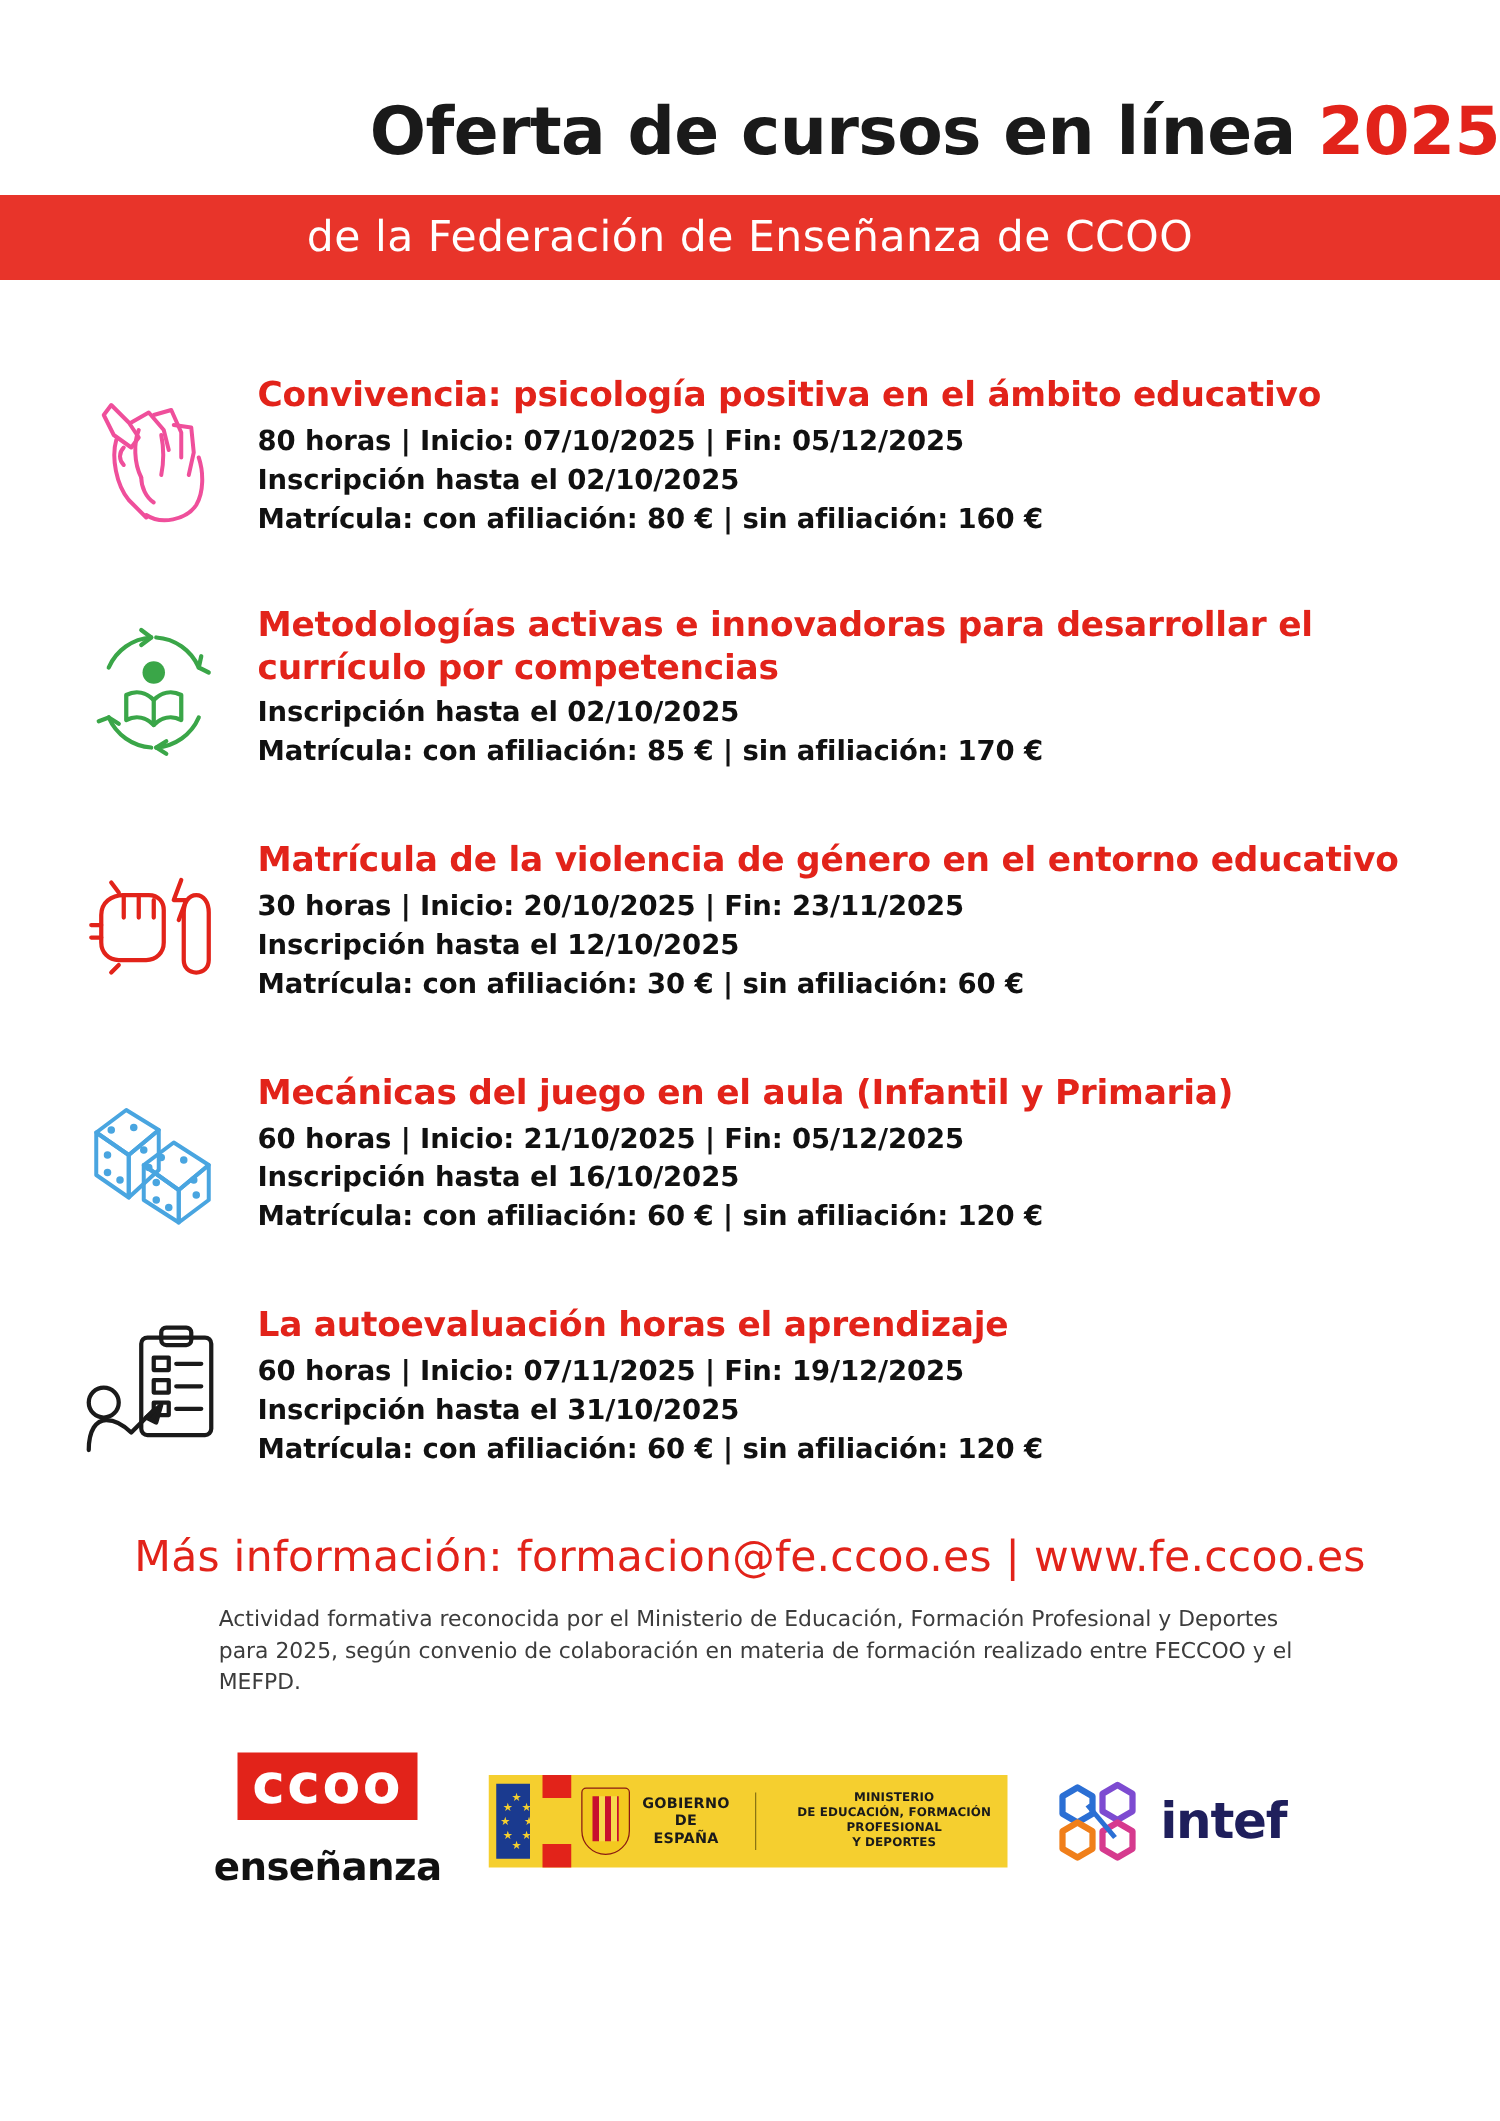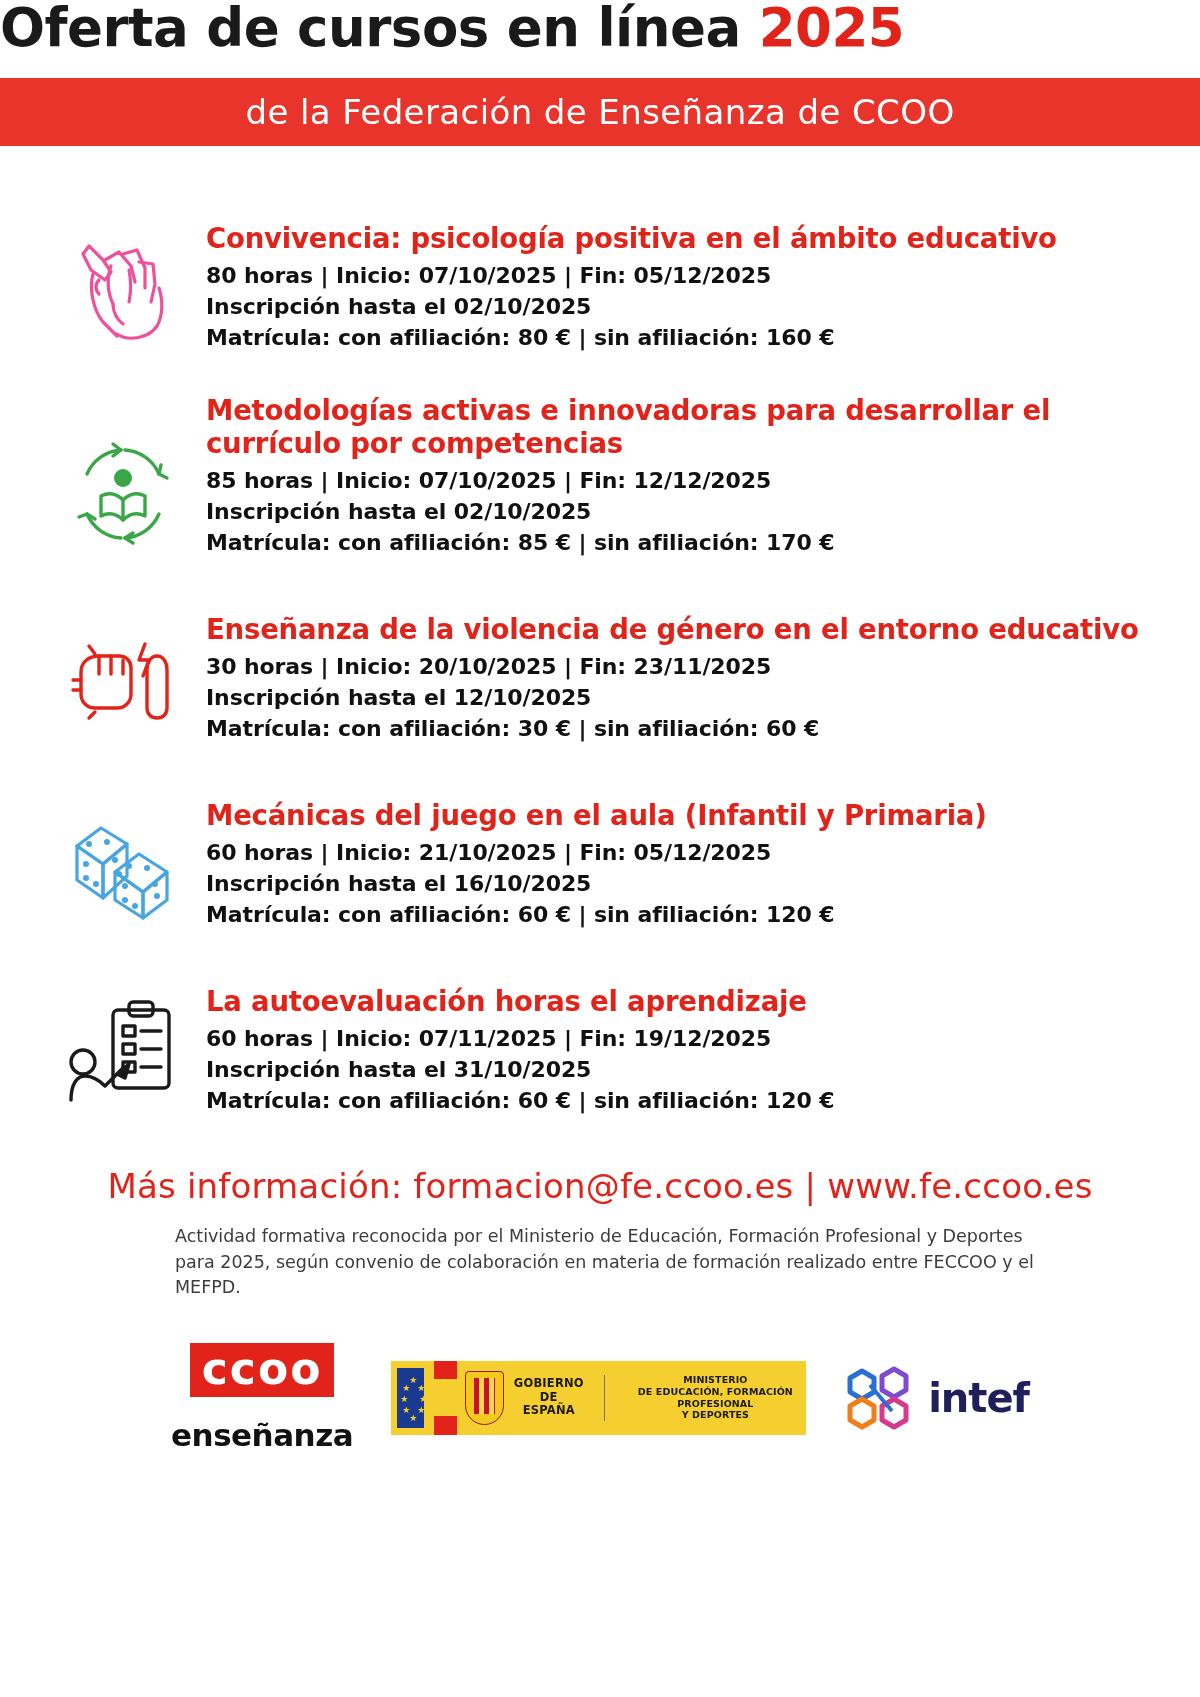--- a/index.html
+++ b/index.html
@@ -11,21 +11,22 @@
     height: 1697px;
     background: #ffffff;
     font-family: "DejaVu Sans", sans-serif;
     color: #1a1a1a;
     position: relative;
     overflow: hidden;
   }
 
   
   .header {
-    text-align: left;
+    padding-top: 78px;
+    text-align: right;
   }
   .header-title {
     font-size: 53px;
     font-weight: bold;
     letter-spacing: -0.5px;
     color: #1a1a1a;
     line-height: 1.05;
     margin: 0;
   }
   .header-title .year {
@@ -276,41 +277,40 @@
         </g>
         <circle cx="64" cy="48" r="9" fill="#3aa648"></circle>
         <g fill="none" stroke="#3aa648" stroke-width="3.4" stroke-linecap="round" stroke-linejoin="round">
           <path d="M42 66 C50 62 58 64 64 70 C70 64 78 62 86 66 L86 86 C78 82 70 84 64 90 C58 84 50 82 42 86 Z"></path>
           <path d="M64 70 L64 90"></path>
         </g>
       </svg>
     </div>
     <div class="course-body">
       <div class="course-title">Metodologías activas e innovadoras para desarrollar el currículo por competencias</div>
-      <div class="course-line">85 horas | Inicio: 07/10/2025 | Fin: 12/12/2025</div>
       <div class="course-line">Inscripción hasta el 02/10/2025</div>
       <div class="course-line">Matrícula: con afiliación: 85 € | sin afiliación: 170 €</div>
     </div>
   </div>
 
   <div class="course">
     <div class="course-icon">
       <svg width="128" height="128" viewBox="0 0 128 128">
         <g fill="none" stroke="#e2231a" stroke-width="3.4" stroke-linecap="round" stroke-linejoin="round">
           <path d="M22 56 C22 46 30 40 40 40 L60 40 C68 40 72 46 72 52 L72 78 C72 86 66 92 58 92 L36 92 C28 92 22 86 22 78 Z"></path>
           <path d="M40 40 L40 58 M52 40 L52 58 M64 44 L64 58"></path>
           <path d="M22 64 L14 64 M22 74 L14 74"></path>
           <path d="M86 28 L80 44 L90 44 L84 60"></path>
           <path d="M98 40 C104 40 108 46 108 54 L108 92 C108 98 104 102 98 102 C92 102 88 98 88 92 L88 54 C88 46 92 40 98 40 Z"></path>
           <path d="M30 30 L36 38 M30 102 L36 96"></path>
         </g>
       </svg>
     </div>
     <div class="course-body">
-      <div class="course-title">Enseñanza de la violencia de género en el entorno educativo</div>
+      <div class="course-title">Matrícula de la violencia de género en el entorno educativo</div>
       <div class="course-line">30 horas | Inicio: 20/10/2025 | Fin: 23/11/2025</div>
       <div class="course-line">Inscripción hasta el 12/10/2025</div>
       <div class="course-line">Matrícula: con afiliación: 30 € | sin afiliación: 60 €</div>
     </div>
   </div>
 
   <div class="course">
     <div class="course-icon">
       <svg width="128" height="128" viewBox="0 0 128 128">
         <g fill="none" stroke="#49a5e0" stroke-width="3.2" stroke-linejoin="round">

